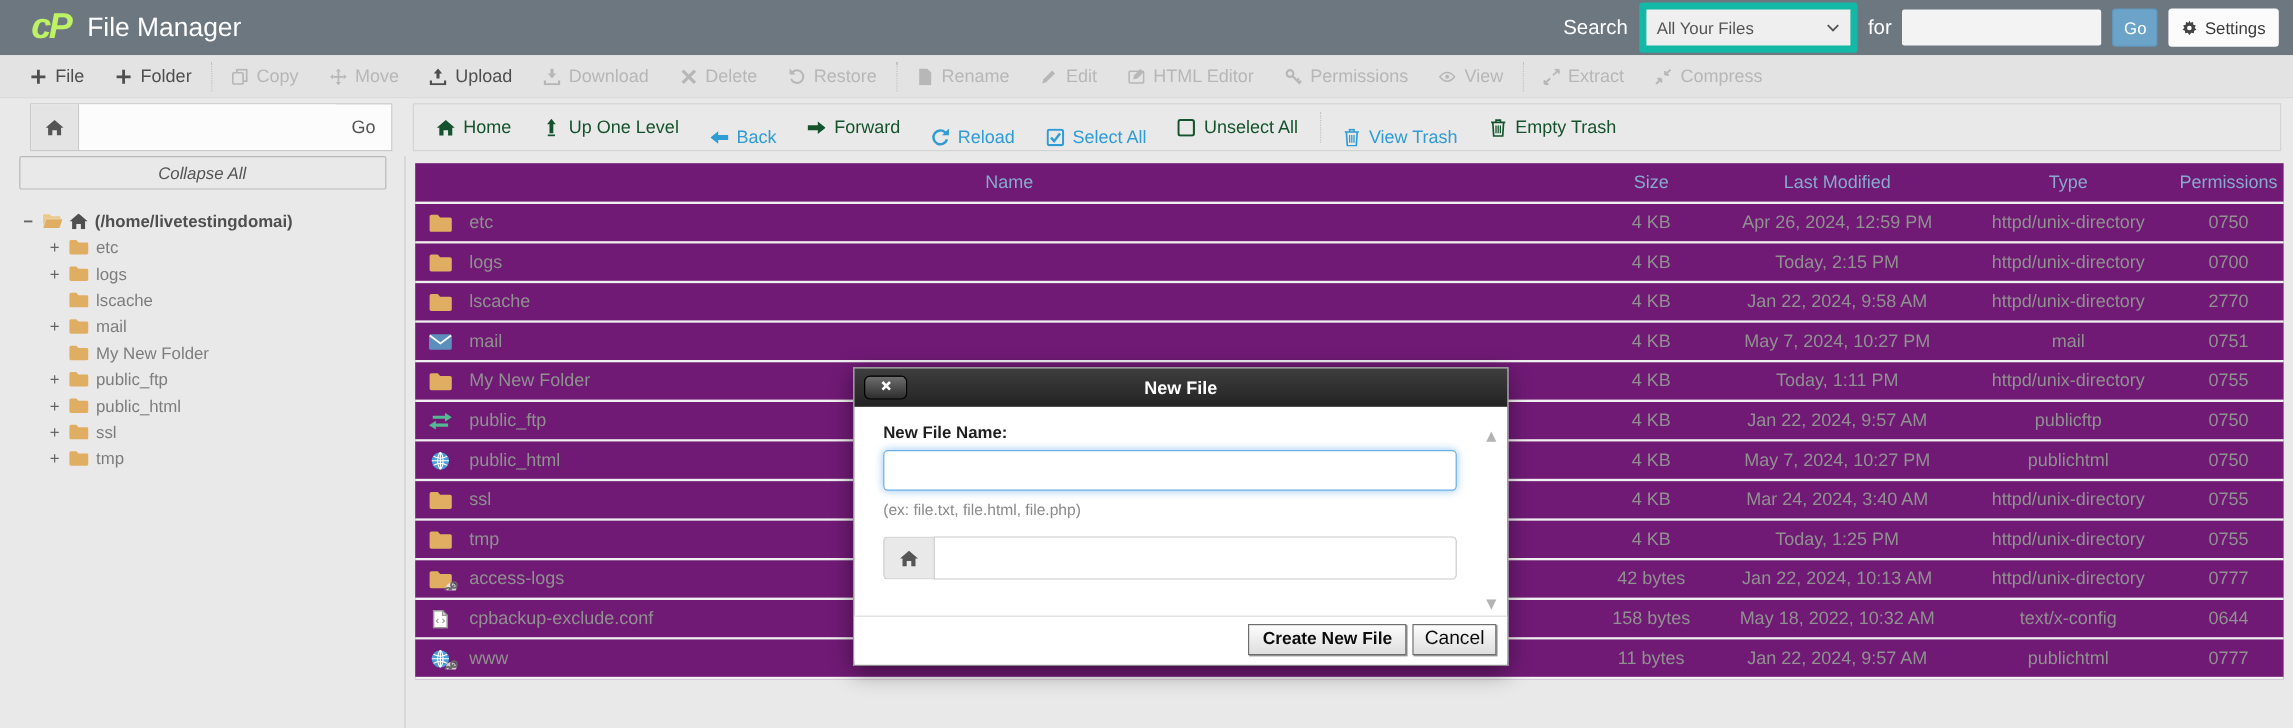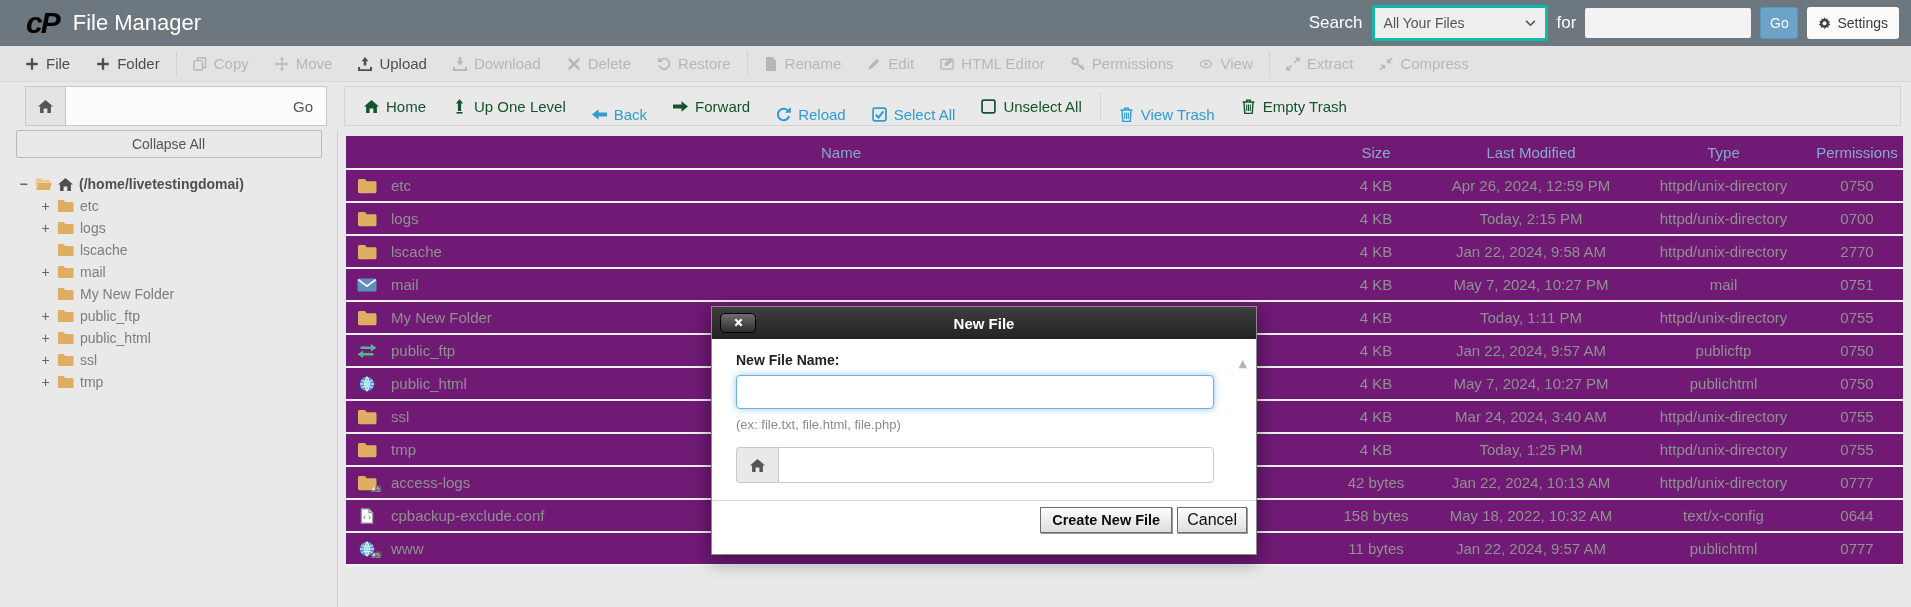--- a/index.html
+++ b/index.html
@@ -2,25 +2,25 @@
 <html><head>
 <meta charset="utf-8">
 <style>
   html,body{margin:0;padding:0;}
   body{width:1911px;height:607px;position:relative;overflow:hidden;
        font-family:"Liberation Sans","DejaVu Sans",sans-serif;background:#e9e9e9;}
   .app{position:absolute;inset:0;}
 
   
   .topbar{height:46px;background:#6c7780;display:flex;align-items:center;padding:0 12px;}
-  .logo{color:#000000;font-size:30px;font-weight:bold;font-style:italic;letter-spacing:-2px;margin-left:14px;}
+  .logo{color:#bef264;font-size:30px;font-weight:bold;font-style:italic;letter-spacing:-2px;margin-left:14px;}
   .app-title{color:#fff;font-size:22px;font-weight:400;margin-left:14px;}
   .search-area{margin-left:auto;display:flex;align-items:center;gap:9px;}
   .search-label,.for-label{color:#fff;font-size:17px;}
-  .scope-select{width:152px;height:30px;background:#efefef;border:3px solid #14b8a6;border-radius:3px;
+  .scope-select{width:152px;height:30px;background:#efefef;border:6px solid #14b8a6;border-radius:3px;
       display:flex;align-items:center;justify-content:space-between;padding:0 9px;color:#555;font-size:14px;cursor:pointer;}
   .scope-select svg{width:11px;height:7px;}
   .search-input{width:150px;height:30px;border:none;border-radius:2px;background:#f3f3f3;padding:0 8px;font-size:14px;}
   .go-btn{width:38px;height:32px;background:#6ba3c9;border:1px solid #6095ba;border-radius:3px;color:#fff;font-size:14px;cursor:pointer;}
   .settings-btn{height:32px;background:#fbfbfb;border:none;border-radius:3px;padding:0 11px;display:flex;align-items:center;gap:6px;
       color:#3c3c3c;font-size:14px;cursor:pointer;}
   .settings-btn svg{width:13px;height:13px;color:#444;}
 
   
   .toolbar1{height:35px;background:#e3e3e3;border-bottom:1px solid #dadada;display:flex;align-items:center;padding-left:12px;}
@@ -44,21 +44,21 @@
   .nav-item.blue{color:#2f9cd5;margin-top:16px;}
   .nav-item.dis{color:#14532d;}
   .nav-item .ic{display:flex;}
   .nav-item .ic svg{width:15px;height:15px;}
   .nav-div{height:26px;border-left:1px dotted #c3c3c3;margin:0 5px;}
 
   
   .content{position:absolute;top:130px;left:0;right:0;bottom:0;display:flex;background:#e9e9e9;}
   .sidebar{width:337px;border-right:1px solid #cfcfcf;flex:none;}
   .collapse-btn{display:block;margin:0 auto;margin-top:0;width:306px;height:28px;border:1px solid #b9b9b9;border-radius:2px;
-      background:transparent;color:#555;font-size:14px;cursor:pointer;font-family:inherit;}
+      background:transparent;color:#555;font-size:14px;cursor:pointer;font-family:inherit;font-style:italic;}
   .tree{margin:15px 0 0 18px;font-size:14px;color:#7d7d7d;}
   .tree-row{display:flex;align-items:center;gap:6px;height:22px;cursor:pointer;}
   .tree-row.root{font-weight:bold;color:#4f4f4f;}
   .tree-row.child{padding-left:22px;}
   .expander{width:11px;text-align:center;color:#666;font-size:14px;flex:none;}
   .t-ic{display:flex;flex:none;}
   .t-ic svg{width:17px;height:14px;}
   .t-home svg{width:15px;height:13px;color:#4f4f4f;}
 
   .main{flex:1;padding:6px 8px 0 8px;min-width:0;}
@@ -87,21 +87,21 @@
       box-shadow:0 0 7px rgba(93,169,233,.65);outline:none;padding:0 8px;font-size:14px;}
   .hint{font-size:13px;color:#8a8a8a;margin:8px 0 15px;}
   .group{display:flex;height:36px;}
   .g-home{width:42px;flex:none;background:#e9e9e9;border:1px solid #c9c9c9;border-right:none;border-radius:4px 0 0 4px;
       display:flex;align-items:center;justify-content:center;color:#555;cursor:pointer;}
   .g-home svg{width:15px;height:13px;}
   .g-input{flex:1;border:1px solid #c9c9c9;border-radius:0 4px 4px 0;padding:0 8px;font-size:14px;min-width:0;}
   .scroll-arrow{position:absolute;right:9px;color:#b3b3b3;font-size:11px;cursor:pointer;font-family:"DejaVu Sans",sans-serif;}
   .sa-up{top:18px;}
   .sa-down{top:158px;}
-  .m-foot{position:absolute;left:0;right:0;bottom:16px;height:37px;border-top:1px solid #dcdcdc;background:#fff;
+  .m-foot{position:absolute;left:0;right:0;bottom:3px;height:37px;border-top:1px solid #dcdcdc;background:#fff;
       display:flex;align-items:center;justify-content:flex-end;gap:5px;padding-right:9px;}
   .btn-classic{background:linear-gradient(#fdfdfd,#dedede);border:1px solid #6e6e6e;box-shadow:1px 1px 0 rgba(0,0,0,.4);
       color:#0d0d0d;font-size:16px;padding:3px 9px;cursor:pointer;font-family:inherit;}
   .btn-primary{font-weight:bold;font-size:14.5px;padding:4px 11px;}
 </style>
 </head>
 <body>
 
 <div class="app">
 

